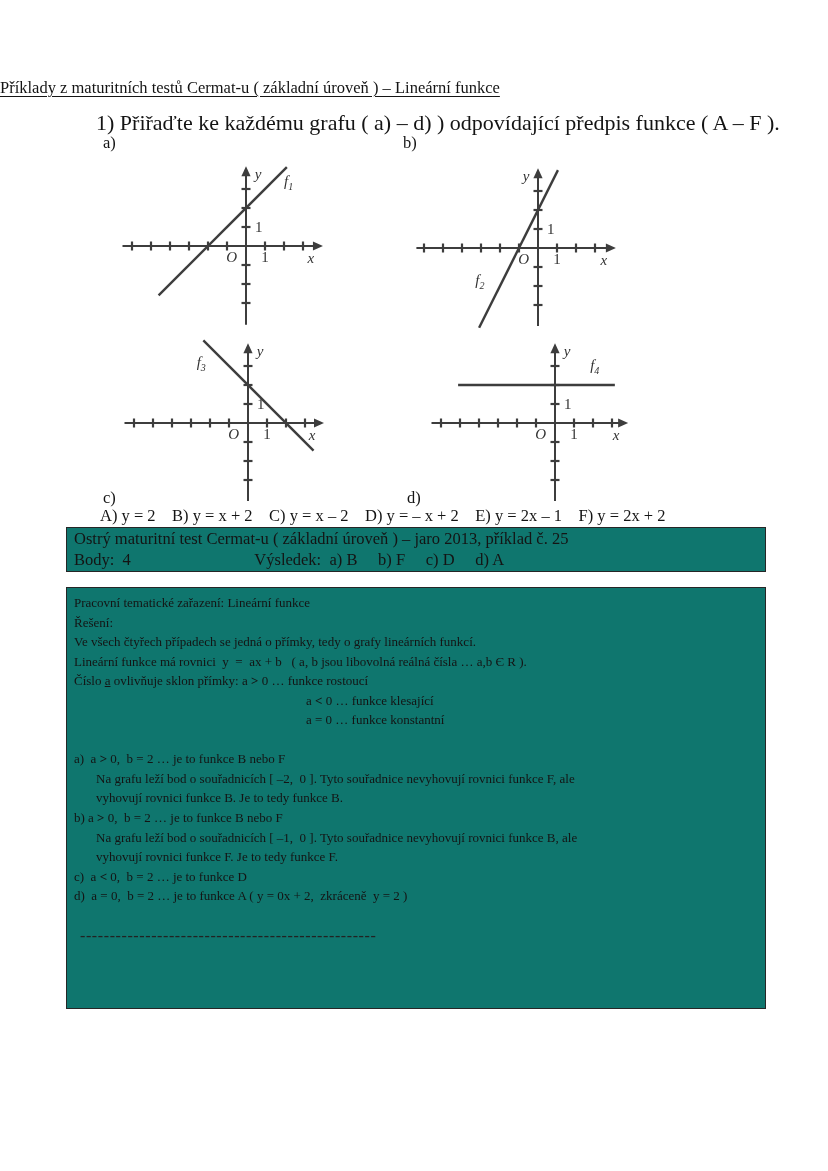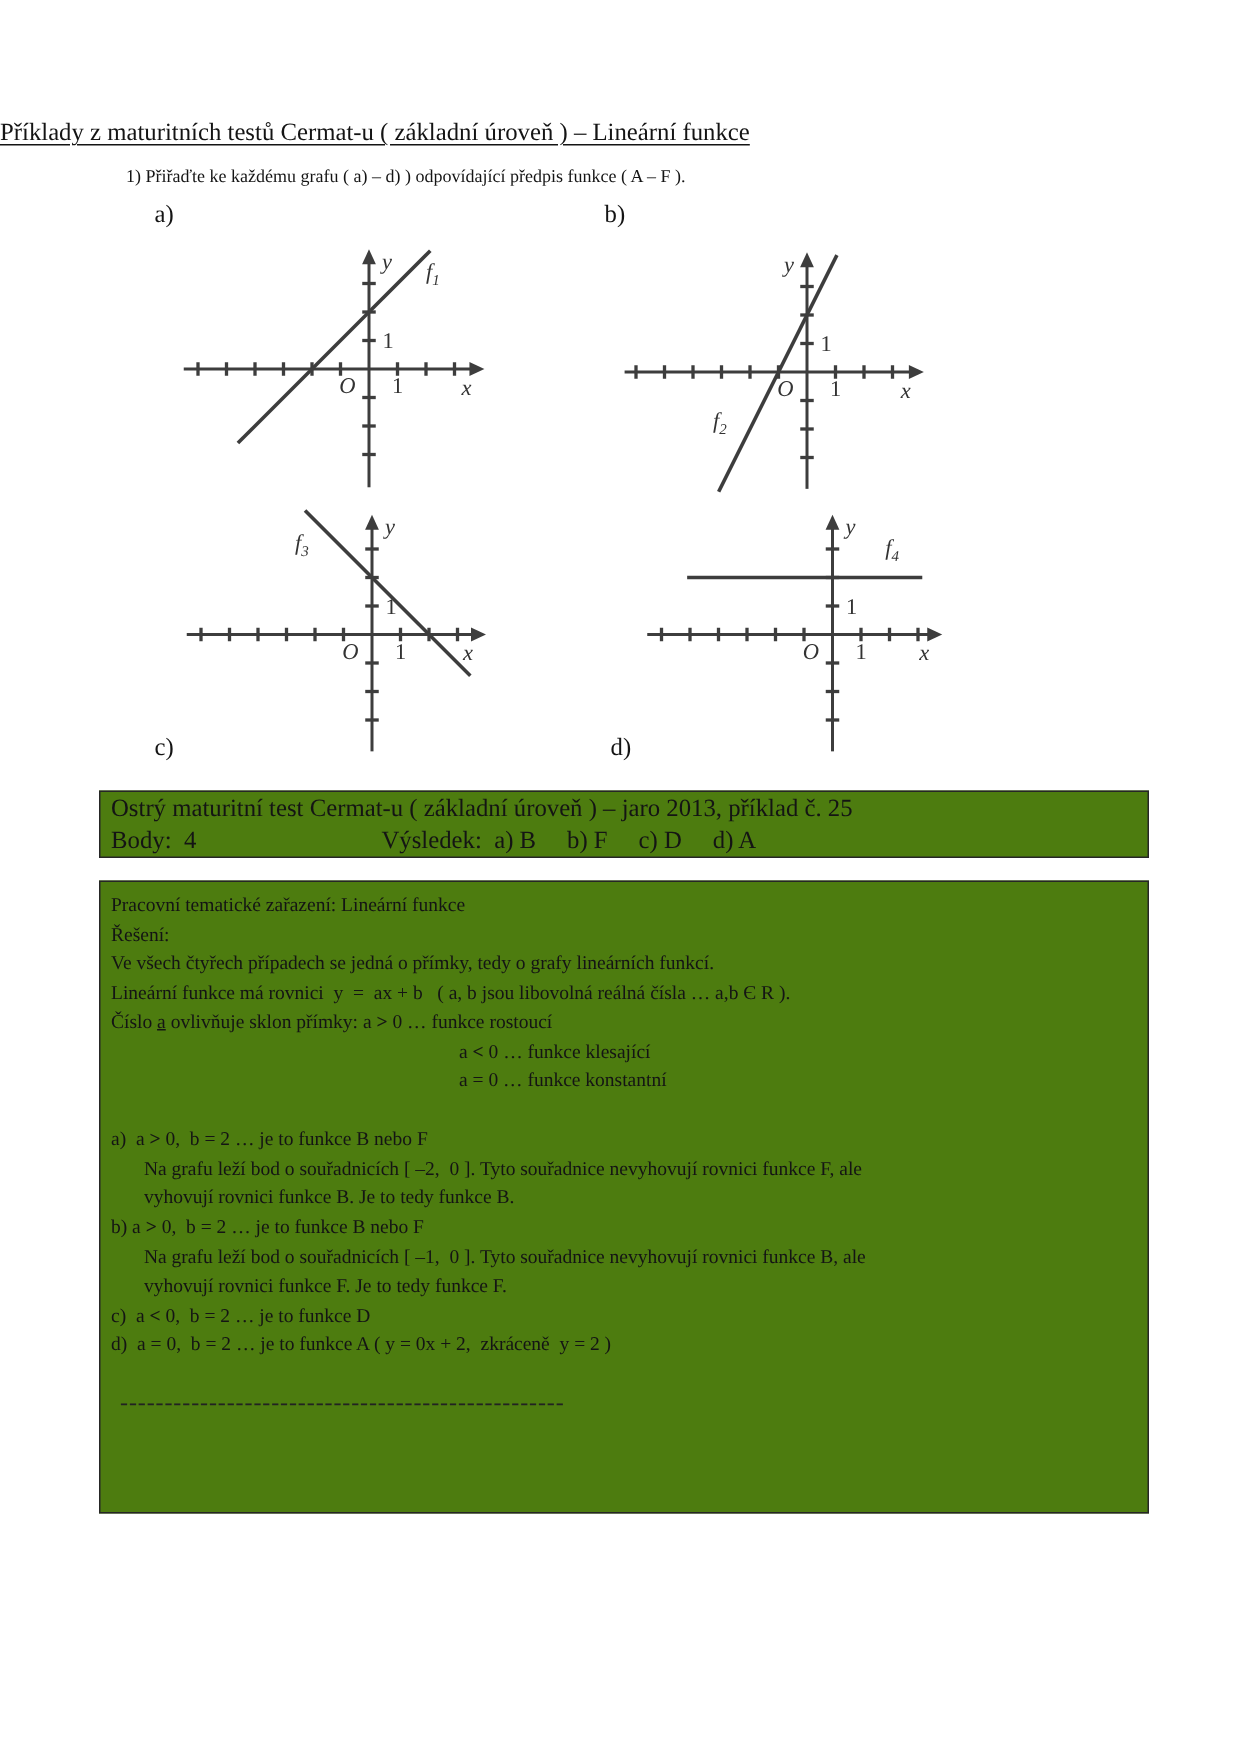--- a/index.html
+++ b/index.html
@@ -3,28 +3,28 @@
 <meta charset="utf-8">
 <style>
   html,body{margin:0;padding:0;background:#e8e8e8;}
   .page{
     position:relative;width:828px;height:1171px;margin:0 auto;background:#ffffff;
     font-family:"Liberation Serif","DejaVu Serif",serif;color:#141414;overflow:hidden;
   }
   .abs{position:absolute;}
   .doc-title{top:78px;left:0;width:100%;text-align:left;font-size:16.5px;}
   .doc-title span{text-decoration:underline;text-underline-offset:3px;}
-  .statement{top:110px;left:84px;font-size:12px;white-space:pre;}
+  .statement{top:110px;left:96px;font-size:22px;white-space:pre;}
   .corner{font-size:16.5px;}
   .corner-a{top:133px;left:103px;}
   .corner-b{top:133px;left:403px;}
   .corner-c{top:488px;left:103px;}
   .corner-d{top:488px;left:407px;}
   .options-line{top:506px;left:100px;font-size:16.5px;white-space:pre;}
-  .box{border:1.5px solid #262626;box-sizing:border-box;background:#4d7c0f;}
+  .box{border:1.5px solid #262626;box-sizing:border-box;background:#0f766e;}
   .box1{left:66px;top:527px;width:700px;height:45px;padding:1px 7px;font-size:16.5px;line-height:20.5px;}
   .box1 div{white-space:pre;}
   .box2{left:66px;top:587px;width:700px;height:422px;padding:5px 7px;font-size:13px;}
   .sol-line{line-height:19.55px;min-height:19.55px;white-space:pre-wrap;}
   .indent-mid{padding-left:232px;}
   .indent-sub{padding-left:22px;}
   .dashes{left:80px;top:927px;font-size:16px;letter-spacing:0.6px;color:#222;}
   svg{position:absolute;overflow:visible;}
   svg text{font-family:"Liberation Serif","DejaVu Serif",serif;fill:#333;}
 </style>
@@ -152,20 +152,21 @@
         <text x="188.15" y="104" font-size="15" font-style="italic" text-anchor="middle">x</text>
         <text x="139" y="20.200000000000003" font-size="15" font-style="italic" text-anchor="middle">y</text>
         <text x="118" y="103" font-size="15" font-style="italic" text-anchor="end">O</text>
         <text x="146" y="103" font-size="15" text-anchor="middle">1</text>
         <text x="136" y="73" font-size="15" text-anchor="start">1</text>
         <line x1="30.10000000000001" y1="49" x2="186.85" y2="49" stroke="#3d3d3d" stroke-width="2.4"></line>
         <text x="162.15" y="33.800000000000004" font-size="15" font-style="italic">f<tspan dy="4" font-size="10">4</tspan></text>
       </svg>
     </div>
 
+  <div class="abs options-line">A) y = 2    B) y = x + 2    C) y = x – 2    D) y = – x + 2    E) y = 2x – 1    F) y = 2x + 2</div>
 
   <div class="abs box box1">
     <div>Ostrý maturitní test Cermat-u ( základní úroveň ) – jaro 2013, příklad č. 25</div>
     <div>Body:  4                              Výsledek:  a) B     b) F     c) D     d) A</div>
   </div>
 
   <div class="abs box box2">
     <div>
         <div class="sol-line"><span>Pracovní tematické zařazení: Lineární funkce</span></div>
         <div class="sol-line"><span>Řešení:</span></div>

